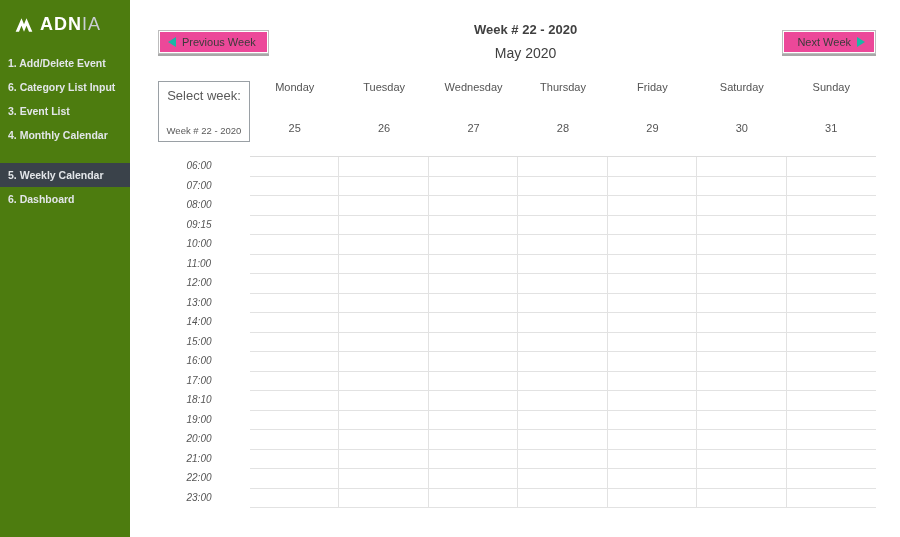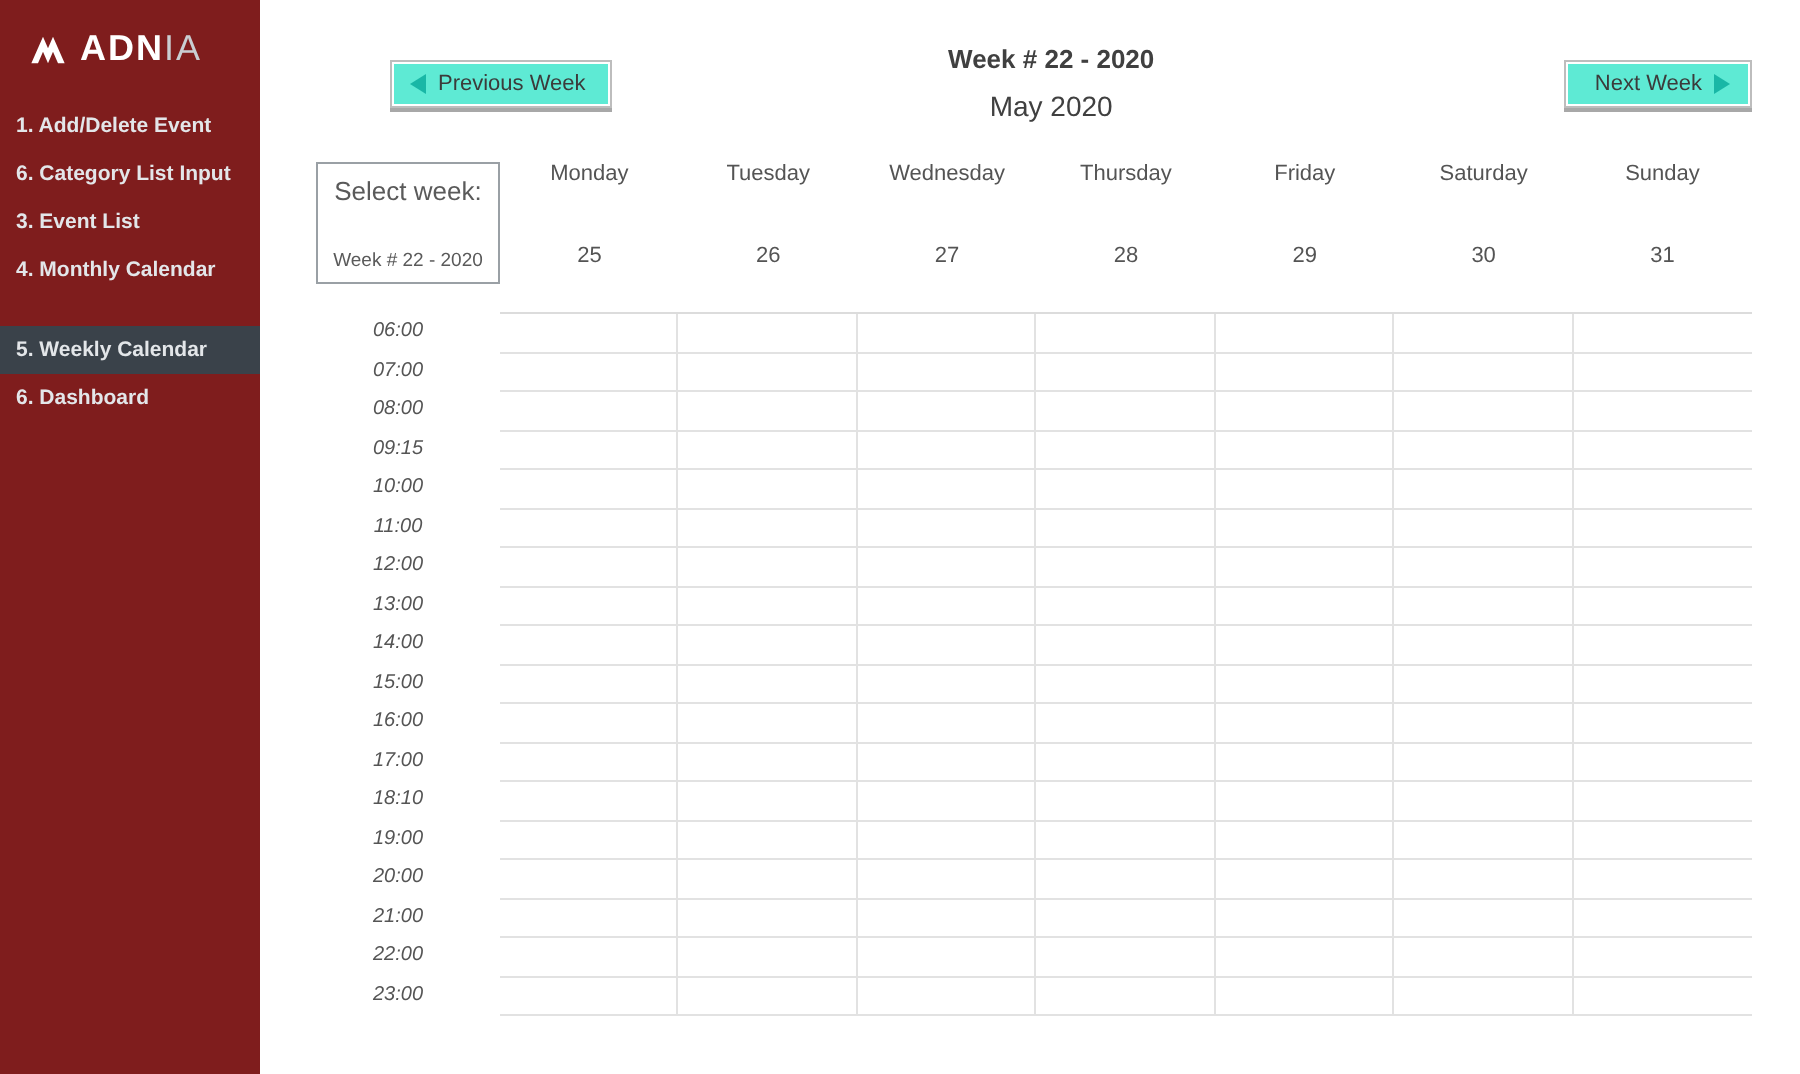--- a/index.html
+++ b/index.html
@@ -9,21 +9,21 @@
   color: #333;
   background: #fff;
   width: 900px;
   height: 537px;
   overflow: hidden;
   display: flex;
 }
 .sidebar {
   width: 130px;
   height: 100%;
-  background: #7f1d1d;
+  background: #4d7c0f;
   color: #d7dbdf;
   flex-shrink: 0;
 }
 .logo {
   display: flex;
   align-items: center;
   gap: 6px;
   padding: 14px 10px 16px 14px;
   font-size: 18px;
   font-weight: 600;
@@ -53,28 +53,27 @@
 .header-row {
   display: flex;
   align-items: center;
   justify-content: space-between;
   margin-bottom: 20px;
 }
 .nav-btn {
   display: inline-flex;
   align-items: center;
   gap: 6px;
-  background: #5eead4;
+  background: #ec4899;
   border: 1px solid #bdbdbd;
   box-shadow: 0 2px 0 #a8a8a8, inset 0 0 0 1px #fff;
   padding: 5px 12px 5px 9px;
   font-size: 11px;
   color: #3b3b3b;
   cursor: pointer;
-  margin-left: 37px;
 }
 .nav-btn.next { padding: 5px 10px 5px 14px; justify-content: space-between; }
 .tri {
   width: 0; height: 0; display: inline-block;
   border-top: 5px solid transparent;
   border-bottom: 5px solid transparent;
 }
 .tri.left { border-right: 8px solid #19b7a6; }
 .tri.right { border-left: 8px solid #19b7a6; }
 .title-block {

